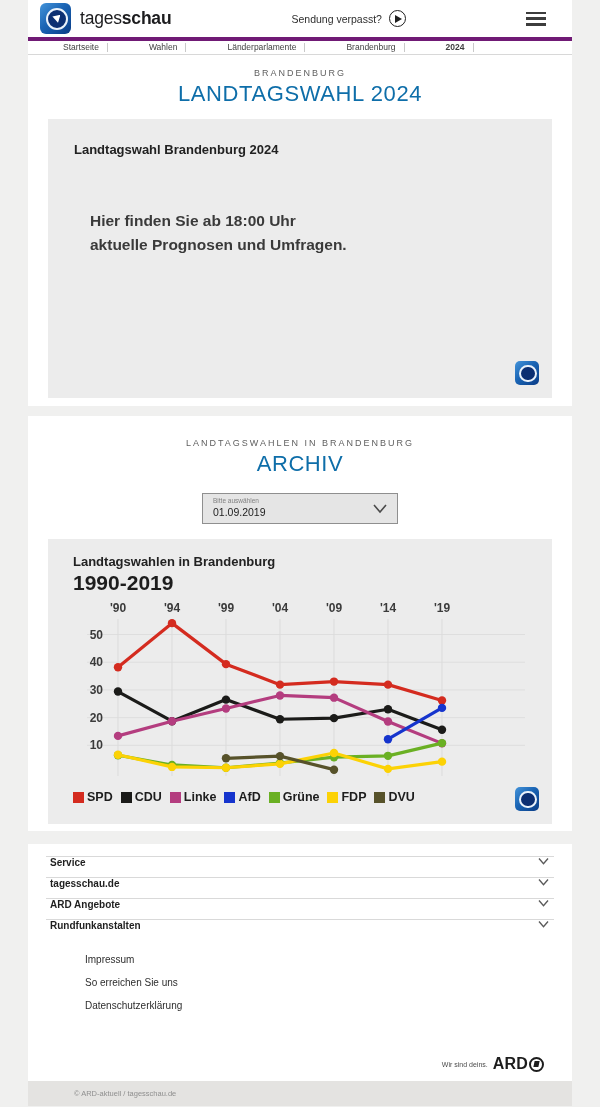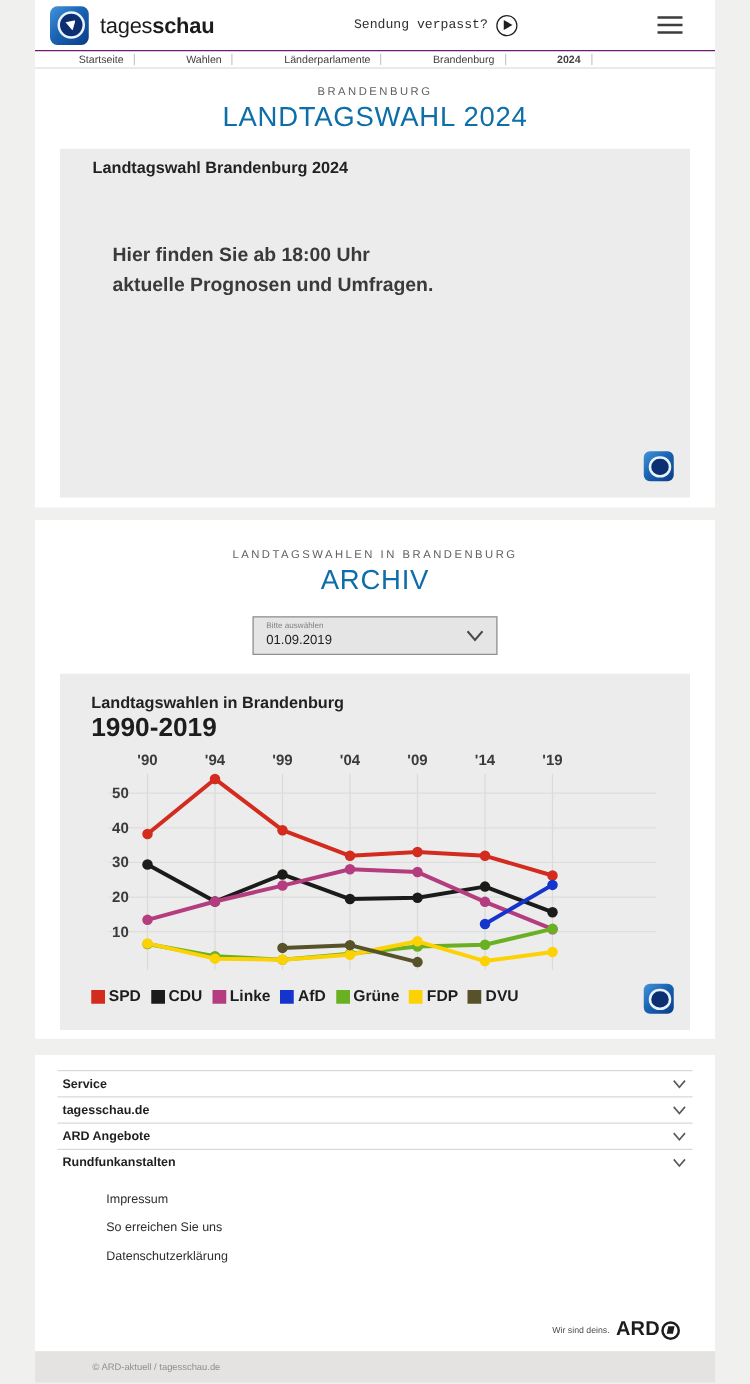--- a/index.html
+++ b/index.html
@@ -7,71 +7,71 @@
   body {
     background:#f0f0ef;
     font-family:"Liberation Sans","DejaVu Sans",sans-serif;
     color:#1d1d1d;
     overflow:hidden;
   }
   .col { margin:0 28px; width:544px; }
 
   
   .header { background:#fff; }
-  .header-top { height:41px; display:flex; align-items:center; padding:0 26px 0 12px; border-bottom:1px solid #701a75; }
+  .header-top { height:41px; display:flex; align-items:center; padding:0 26px 0 12px; border-bottom:4px solid #701a75; }
   .ts-logo { width:31px; height:31px; border-radius:6px; position:relative; flex:0 0 auto;
     background:linear-gradient(135deg,#4494da 0%,#1a64b4 45%,#0a3c86 100%); }
   .ts-logo::before { content:""; position:absolute; left:18%; top:16%; width:58%; height:58%;
     border-radius:50%; background:#0c2f72; border:2px solid #eaf2fb; }
   .ts-logo::after { content:""; position:absolute; left:40%; top:38%; width:26%; height:26%;
     background:#fff; clip-path:polygon(0 20%,100% 0,70% 100%); }
   .mini-logo { width:24px; height:24px; border-radius:5px; position:absolute; right:13px; bottom:13px;
     background:linear-gradient(135deg,#4494da 0%,#1a64b4 45%,#0a3c86 100%); }
   .mini-logo::before { content:""; position:absolute; left:18%; top:16%; width:56%; height:56%;
     border-radius:50%; background:#0c2f72; border:2px solid #eaf2fb; }
   .brand { font-size:17.5px; color:#1c1c1e; margin-left:9px; letter-spacing:-0.2px; }
   .brand b { font-weight:700; }
-  .missed { margin:4px auto; display:flex; align-items:center; font-size:10.5px; color:#2e2e2e;font-family:Liberation Mono, monospace; }
+  .missed { margin:4px auto; display:flex; align-items:center; font-size:10.5px; color:#2e2e2e; }
   .play-icon { width:17px; height:17px; border:1.6px solid #1f1f1f; border-radius:50%; margin-left:7px; position:relative; }
   .play-icon::after { content:""; position:absolute; left:5px; top:3.5px; border-left:7px solid #1f1f1f;
     border-top:4px solid transparent; border-bottom:4px solid transparent; }
   .hamburger { width:20px; height:14px; display:flex; flex-direction:column; justify-content:space-between; cursor:pointer; }
   .hamburger span { display:block; height:2.2px; background:#3d3d3d; }
   .breadcrumb { height:14px; display:flex; align-items:center; padding-left:27px; border-bottom:1px solid #d8d8d8; font-size:8.5px; color:#3f3f3f;gap:33px; }
   .crumb { padding:0 8px; border-right:1px solid #c9c9c9; line-height:9px; cursor:pointer; }
   .crumb.current { font-weight:700; }
 
   
   .sec { background:#fff; }
   .sec1 { height:351px; padding-top:13px; }
   .sec2 { height:415px; margin-top:10px; padding-top:22px; }
   .sec3 { height:237px; margin-top:13px; padding:12px 18px 0; }
 
   .kicker { text-align:center; font-size:9px; letter-spacing:2px; color:#5f5f5f; }
   .title-blue { text-align:center; font-size:22px; color:#0e6ea9; letter-spacing:0.6px; font-weight:400; margin-top:3px; }
 
-  .teaser-card { margin:12px 20px 0; background:#ececec; height:279px; position:relative; padding:7px 26px; }
+  .teaser-card { margin:12px 20px 0; background:#ececec; height:279px; position:relative; padding:23px 26px; }
   .card-title { font-size:13px; font-weight:700; color:#222; }
   .teaser-text { margin:52px 0 0 16px; font-size:15.5px; font-weight:700; color:#3a3a3a; line-height:1.55; }
 
   .dropdown { width:196px; margin:16px auto 0; height:31px; background:#e5e5e5; border:1px solid #8f8f8f; padding:3px 10px; position:relative; cursor:pointer; }
   .dd-label { font-size:6.5px; color:#808080; }
   .dd-value { font-size:10.5px; color:#1d1d1d; margin-top:2px; }
   .dd-chevron { position:absolute; right:9px; top:9px; }
 
   .chart-card { margin:15px 20px 0; background:#ececec; height:285px; position:relative; padding:15px 25px 10px; }
   .chart-title { font-size:13px; font-weight:700; color:#222; }
   .chart-sub { font-size:21px; font-weight:700; color:#1d1d1d; margin-top:2px; }
   #chart-svg { display:block; margin-top:4px; }
   .legend { display:flex; align-items:center; gap:8px; margin-top:1px; }
   .legend-item { display:flex; align-items:center; font-size:12.5px; font-weight:700; color:#1d1d1d;justify-content:space-between; }
   .swatch { width:11px; height:11px; margin-right:3px; display:inline-block; }
 
   
-  .acc-row { height:21px; display:flex; align-items:center; justify-content:space-between; border-top:1px solid #d9d9d9; font-size:10px; font-weight:700; color:#1f1f1f; padding:0 4px; cursor:pointer;gap:18px; }
+  .acc-row { height:21px; display:flex; justify-content:space-between; border-top:1px solid #d9d9d9; font-size:10px; font-weight:700; color:#1f1f1f; padding:0 4px; cursor:pointer;gap:18px; }
   .acc-row:last-of-type { border-bottom:1px solid #d9d9d9; }
   .footer-links { margin-top:14px; padding-left:3px;margin-left:36px; }
   .footer-links a { display:block; font-size:10px; color:#2e2e2e; text-decoration:none; margin-bottom:12px; cursor:pointer; }
   .ard-row { display:flex; justify-content:flex-end; align-items:center; margin:44px 10px 0 0; }
   .ard-slogan { font-size:7px; color:#4c4c4c; margin-right:5px; }
   .ard-word { font-size:16px; font-weight:800; color:#1d1d1d; letter-spacing:0.2px;text-align:center; }
   .ard-mark { width:15px; height:15px; border:2px solid #1d1d1d; border-radius:50%; position:relative; margin-left:1px; }
   .ard-mark::after { content:""; position:absolute; left:3px; top:2.5px; width:5px; height:6px; background:#1d1d1d; transform:skewX(-12deg); }
 
   .copyright-strip { background:#e4e3e1; height:25px; display:flex; align-items:center; padding-left:46px; font-size:7.5px; color:#8f8f8f; }

